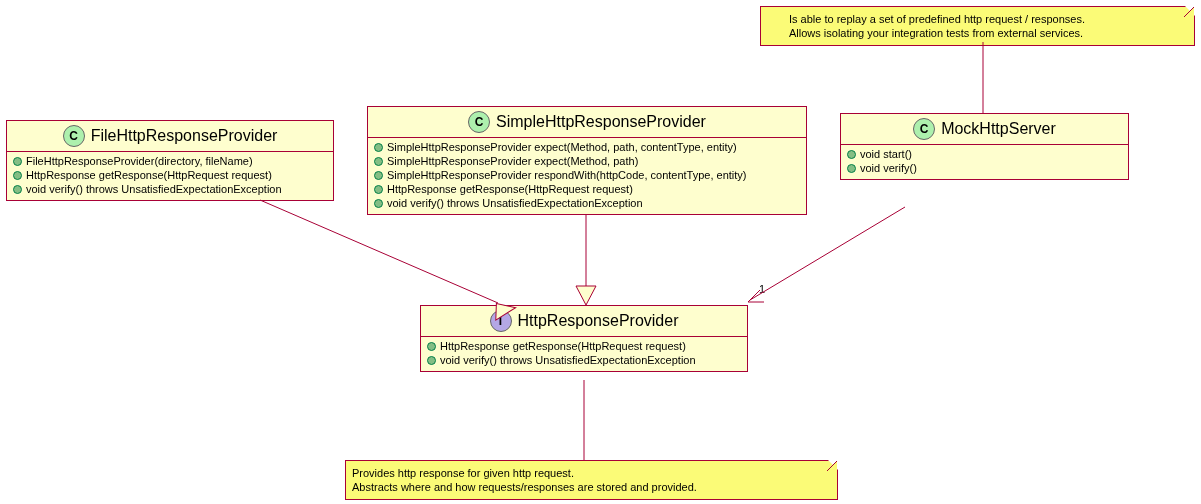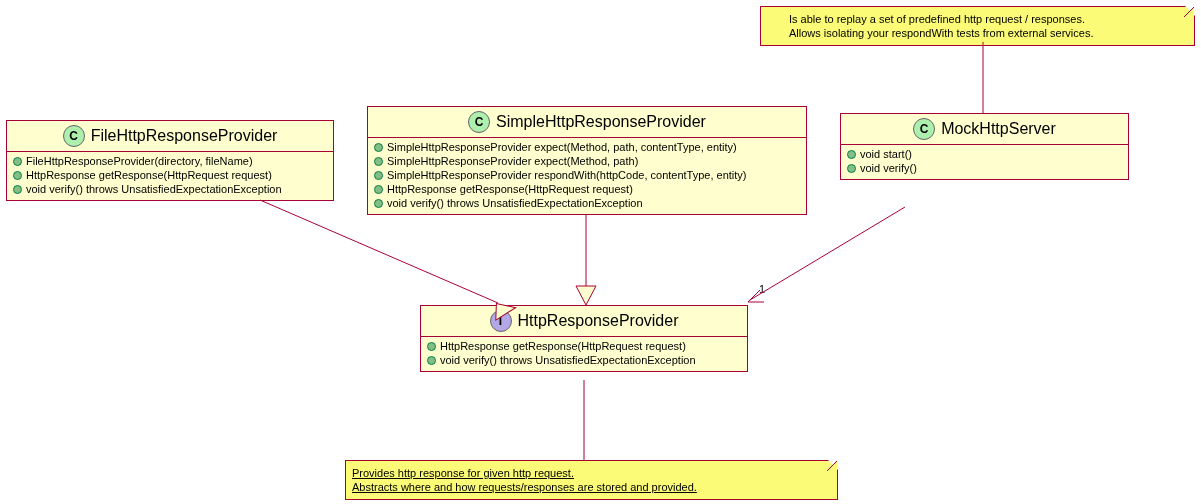--- a/index.html
+++ b/index.html
@@ -100,21 +100,21 @@
   .cardinality {
     position: absolute;
     font-size: 11px;
   }
 </style>
 </head>
 <body>
 
 <div class="note-box" style="left:760px; top:6px; width:395px;padding-left:28px;">
   <div>Is able to replay a set of predefined http request / responses.</div>
-  <div>Allows isolating your respondWith tests from external services.</div>
+  <div>Allows isolating your integration tests from external services.</div>
 </div>
 
 <div class="class-box" style="left:6px; top:120px; width:326px;">
   <div class="class-header">
     <div class="stereotype-circle circle-c">C</div>
     <span class="class-name">FileHttpResponseProvider</span>
   </div>
   <div class="class-members">
     <div class="member">
         <span class="vis-dot"></span>
@@ -187,21 +187,21 @@
         <span class="vis-dot"></span>
         <span>HttpResponse getResponse(HttpRequest request)</span>
       </div>
     <div class="member">
         <span class="vis-dot"></span>
         <span>void verify() throws UnsatisfiedExpectationException</span>
       </div>
   </div>
 </div>
 
-<div class="note-box" style="left:345px; top:460px; width:475px;text-decoration:underline;">
+<div class="note-box" style="left:345px; top:460px; width:475px;">
   <div>Provides http response for given http request.</div>
   <div>Abstracts where and how requests/responses are stored and provided.</div>
 </div>
 
 <div class="cardinality" style="left:759px; top:283px;">1</div>
 
 <svg class="connectors">
 
   <line x1="983" y1="42" x2="983" y2="113" stroke="#a80036" stroke-width="1"></line>
 

